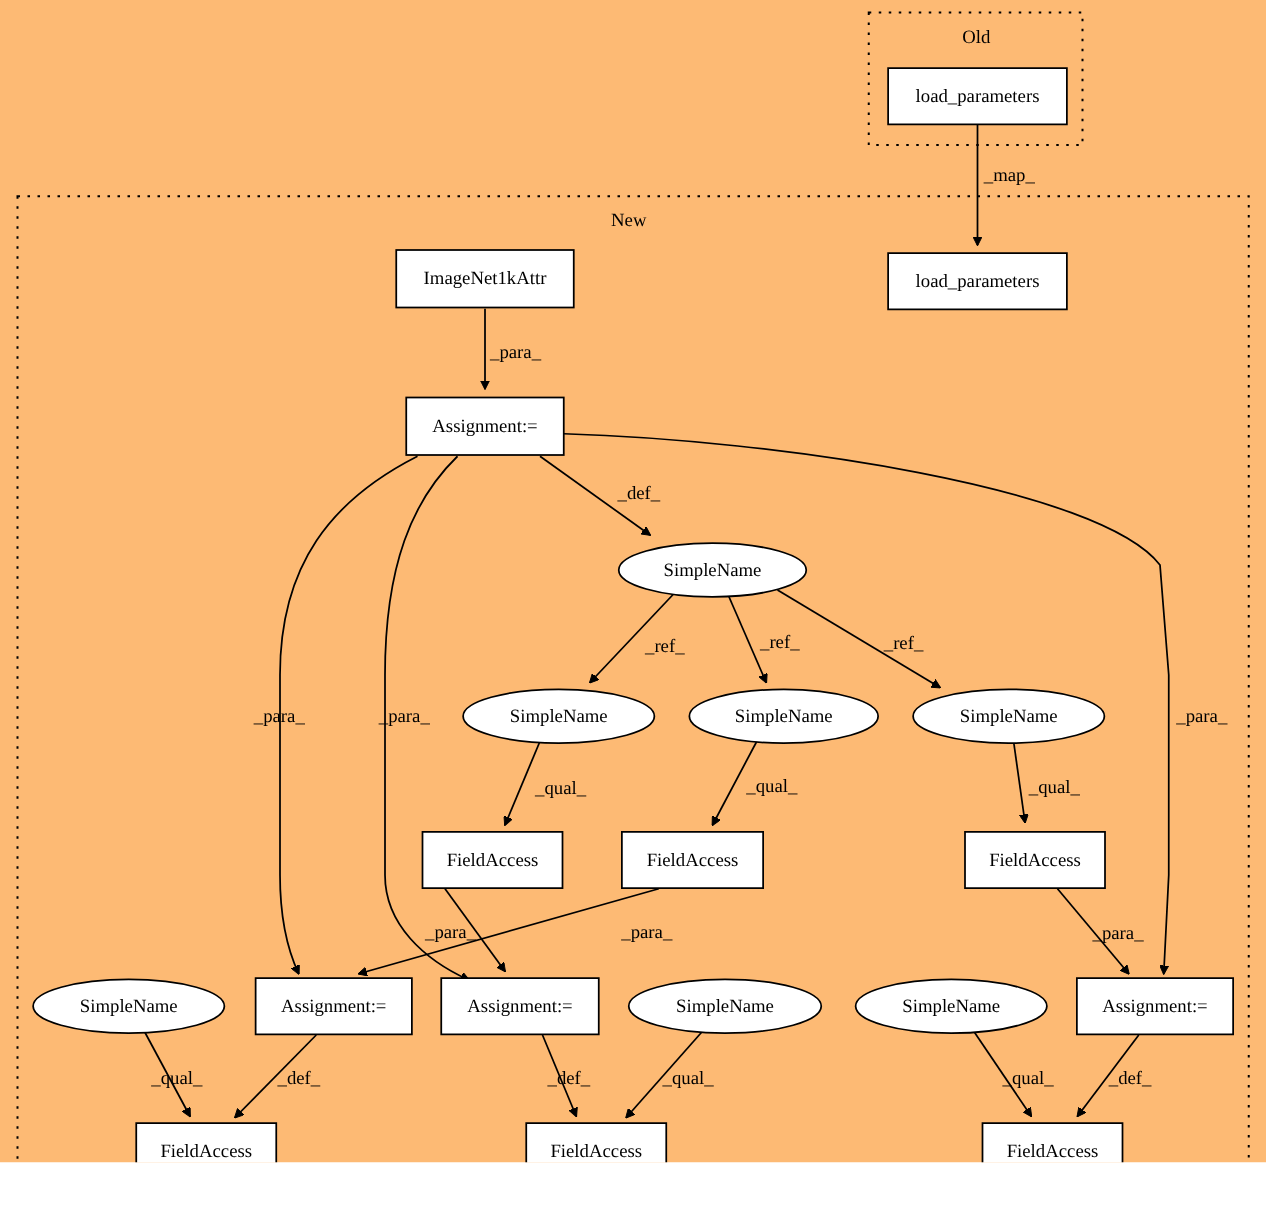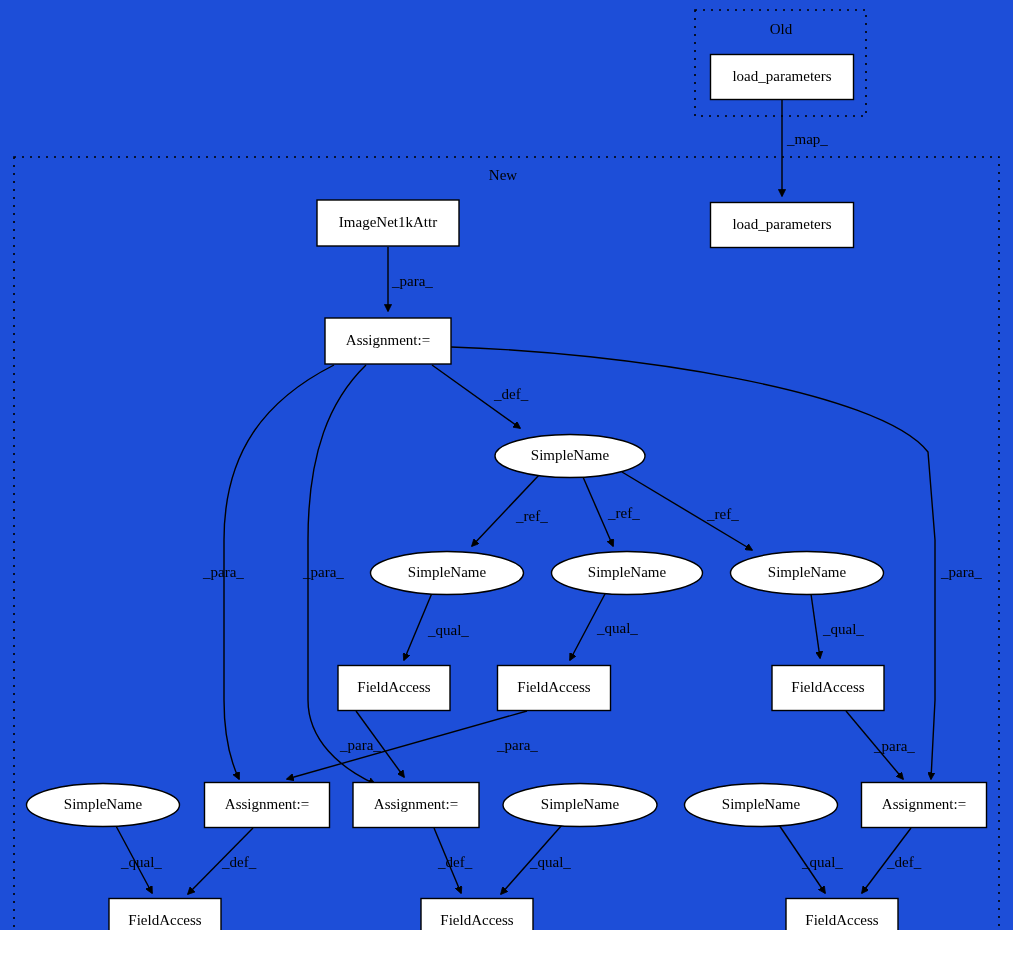--- a/index.html
+++ b/index.html
@@ -4,21 +4,21 @@
 <style>
   html, body {
     margin: 0;
     padding: 0;
     background: #ffffff;
   }
   #canvas {
     position: relative;
     width: 1013px;
     height: 930px;
-    background: #1d4ed8;
+    background: #fdba74;
     font-family: "Liberation Serif", "DejaVu Serif", serif;
     overflow: hidden;
   }
   svg { display: block; }
   .node-label {
     font-family: "Liberation Serif", "DejaVu Serif", serif;
     font-size: 15px;
     fill: #000000;
     text-anchor: middle;
     dominant-baseline: middle;

